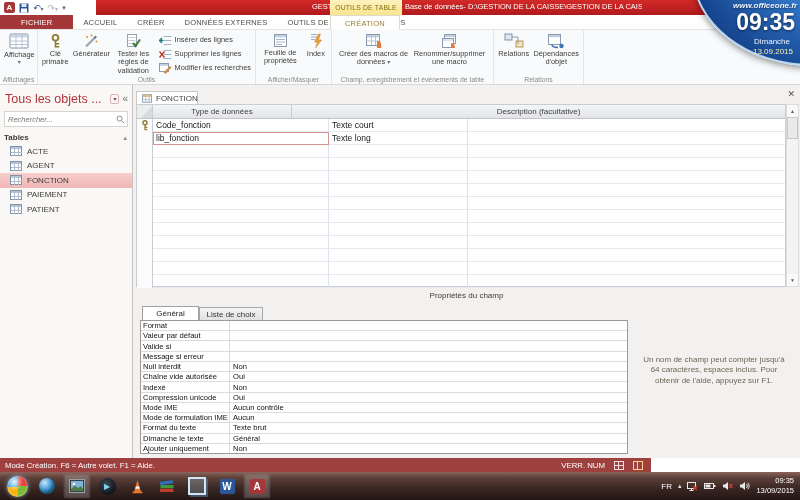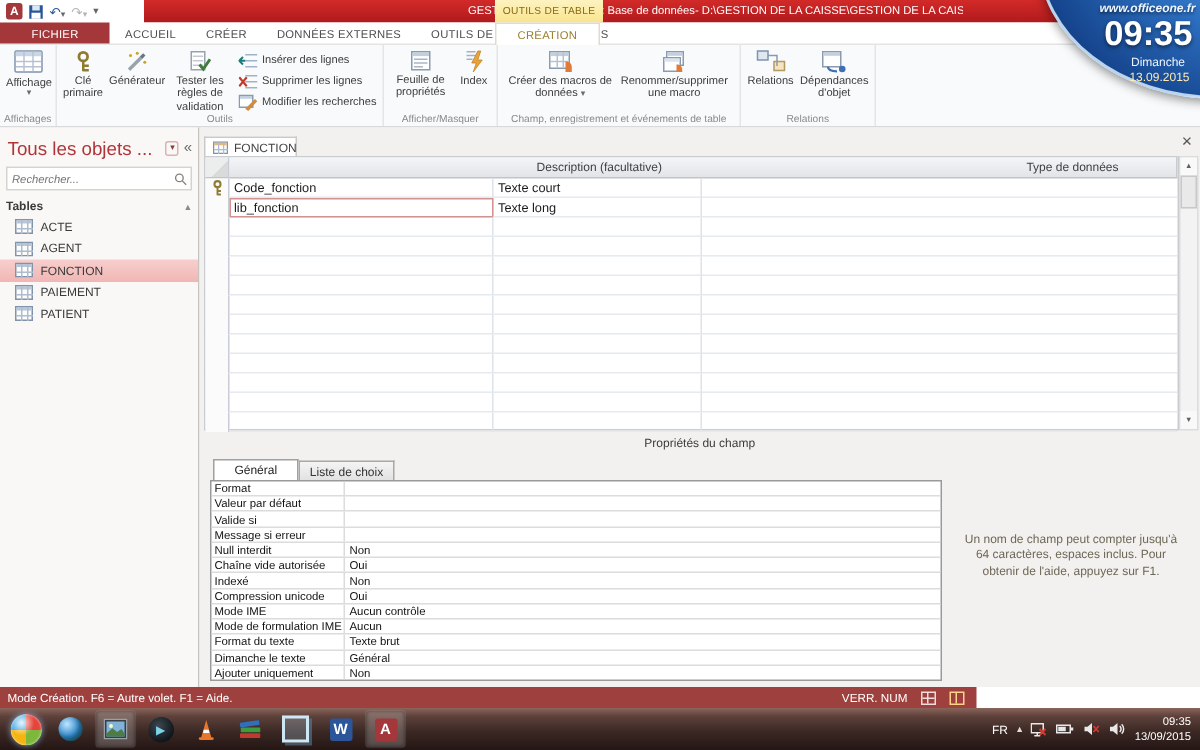--- a/index.html
+++ b/index.html
@@ -385,22 +385,22 @@
           <path d="M4.5 1v9M8.5 1v9M1 6.5h11" stroke="#aebccd" fill="none"></path>
         </svg>
       </span>
     <span>FONCTION</span>
   </div>
   <div id="doc-close">✕</div>
 
   <div id="grid">
     <div class="ghead">
       <div class="gsel"></div>
+      <div class="gh w-type">Type de données</div>
       <div class="gh w-desc" style="border-right:none;">Description (facultative)</div>
-      <div class="gh w-type">Type de données</div>
     </div>
     <div class="grow">
       <div class="gsel">
         <span>
           <svg width="8" height="11" viewBox="0 0 8 12">
               <circle cx="4" cy="3" r="2.2" fill="none" stroke="#8f7c33" stroke-width="1.5"></circle>
               <path d="M4 5v6M4 8h2.5M4 10.5h2.5" stroke="#8f7c33" stroke-width="1.4" fill="none"></path>
             </svg>
         </span>
       </div>

